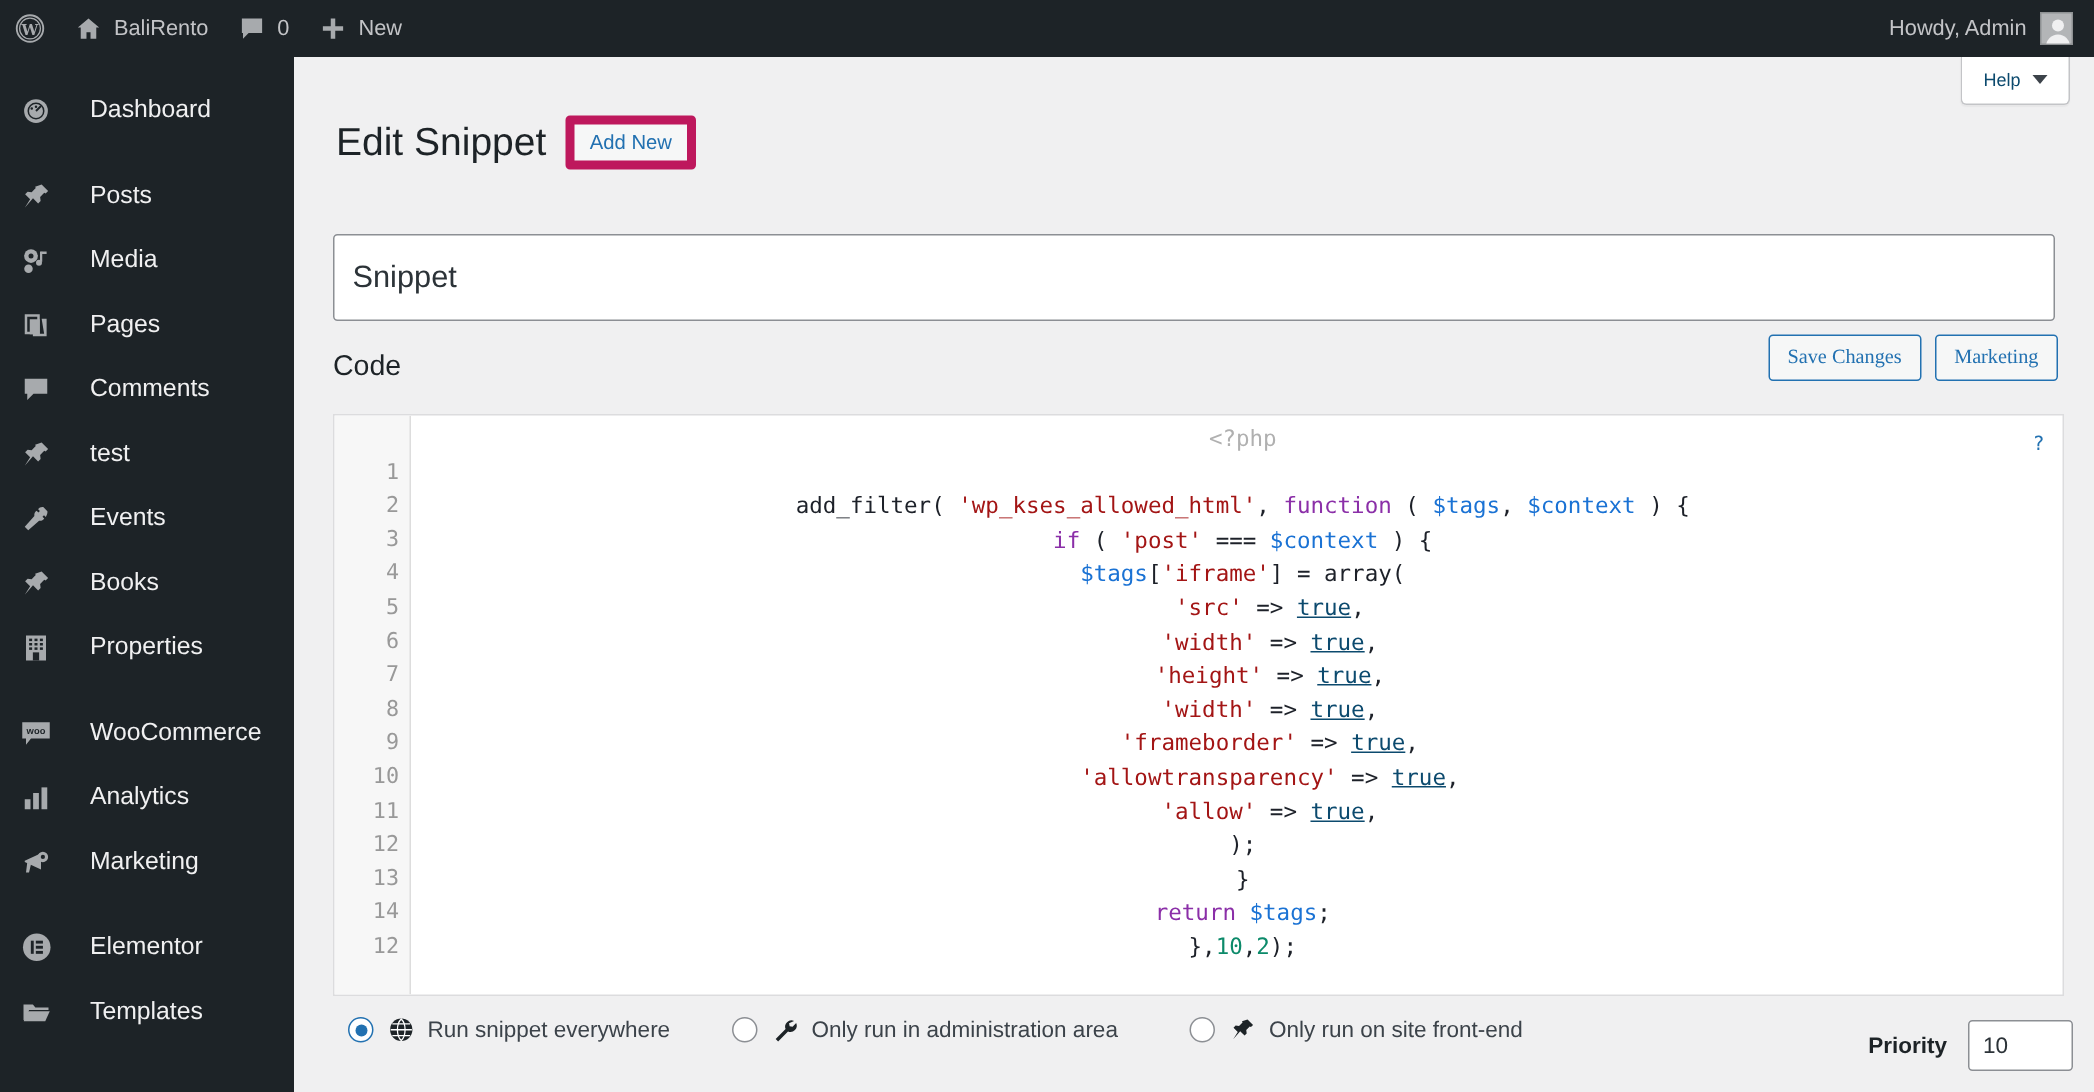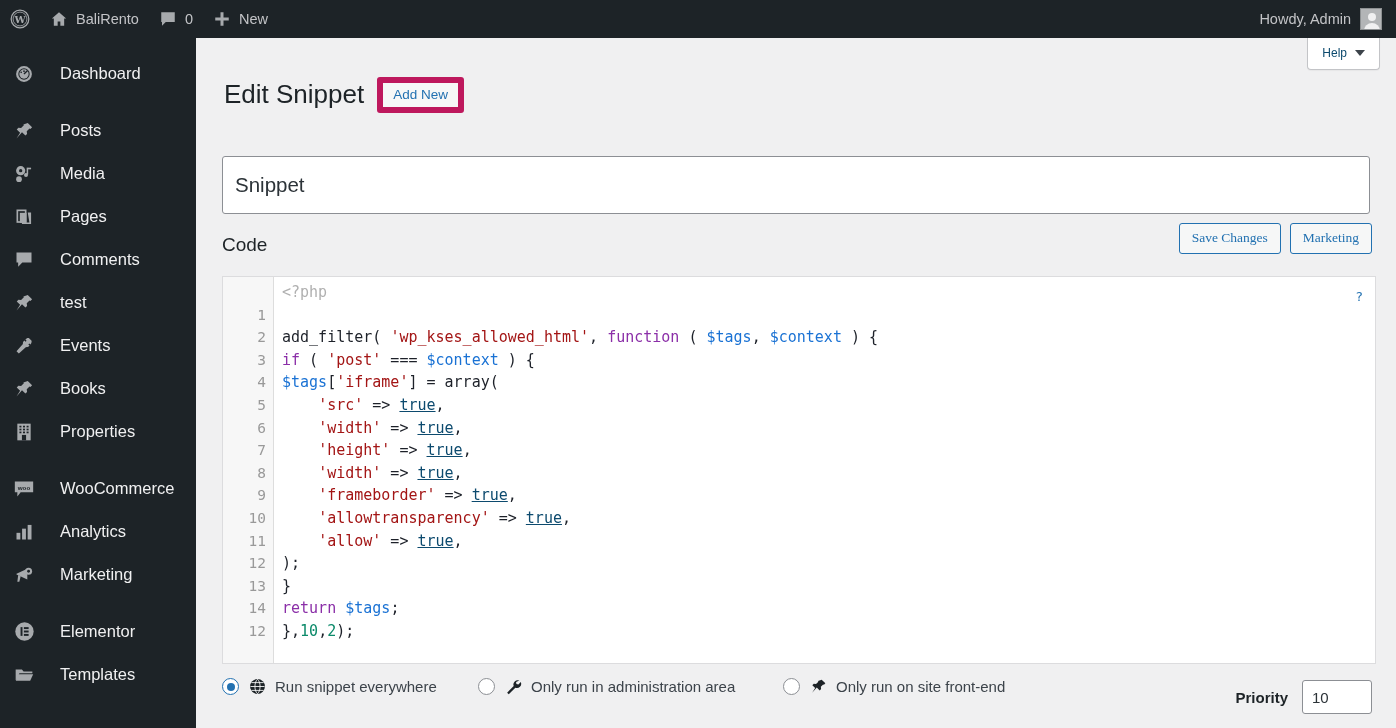--- a/index.html
+++ b/index.html
@@ -96,34 +96,34 @@
   }
   .lnum{
     height:22.6px; line-height:22.6px; text-align:right; padding-right:7px;
     font-family:"DejaVu Sans Mono", monospace; font-size:14.5px; color:#999;
   }
   .lnum.blank{ color:transparent; }
   #codearea{
     flex:1 1 auto; position:relative; padding-top:4px; overflow:hidden;
     font-family:"DejaVu Sans Mono", monospace; font-size:15px;
   }
-  .cline{ height:22.6px; line-height:22.6px; padding-left:8px; white-space:pre; }
+  .cline{ height:22.6px; line-height:22.6px; padding-left:8px; white-space:pre;text-align:center; }
   #qmark{ position:absolute; right:12px; top:12px; color:#2271b1; font-size:13px; cursor:pointer;}
 
   .t-def   { color:#1d2129; }
   .t-kw    { color:#8b2fa8; }
   .t-str   { color:#a31515; }
   .t-var   { color:#1a72d4; }
   .t-bool  { color:#0c4a6e;text-decoration:underline; }
   .t-num   { color:#0c8a6a; }
   .t-punct { color:#1d2129; }
   .t-php   { color:#b0b0b0; }
 
   
-  #options{ position:absolute; left:26px; top:640px; width:1150px; }
+  #options{ position:absolute; left:36px; top:640px; width:1150px; }
   .optrow{ display:flex; align-items:center; }
   .opt{
     display:flex; align-items:center; gap:8px; font-size:15px; color:#3c434a;
     white-space:nowrap; cursor:pointer;
   }
   .radio{
     width:17px;height:17px;border-radius:50%;border:1px solid #8c8f94;background:#fff;
     flex:none; position:relative;
   }
   .radio.on{ border-color:#2271b1; }

